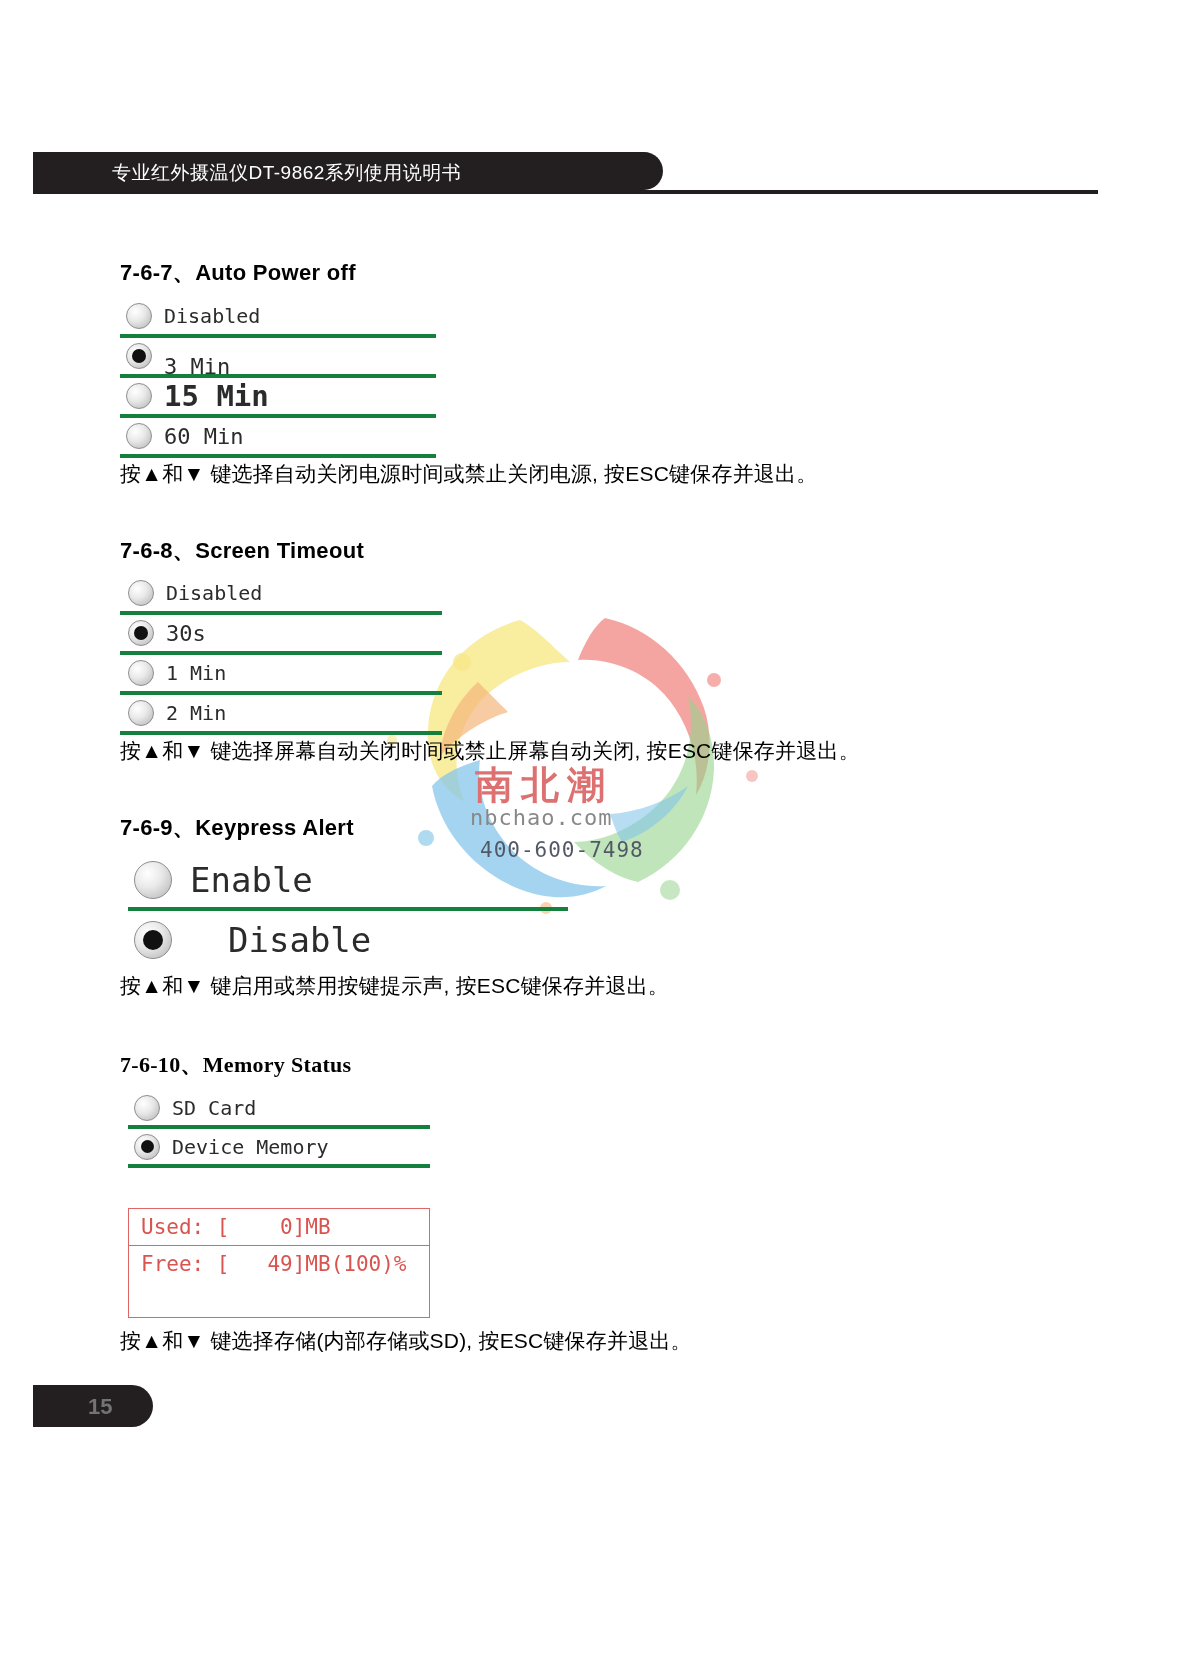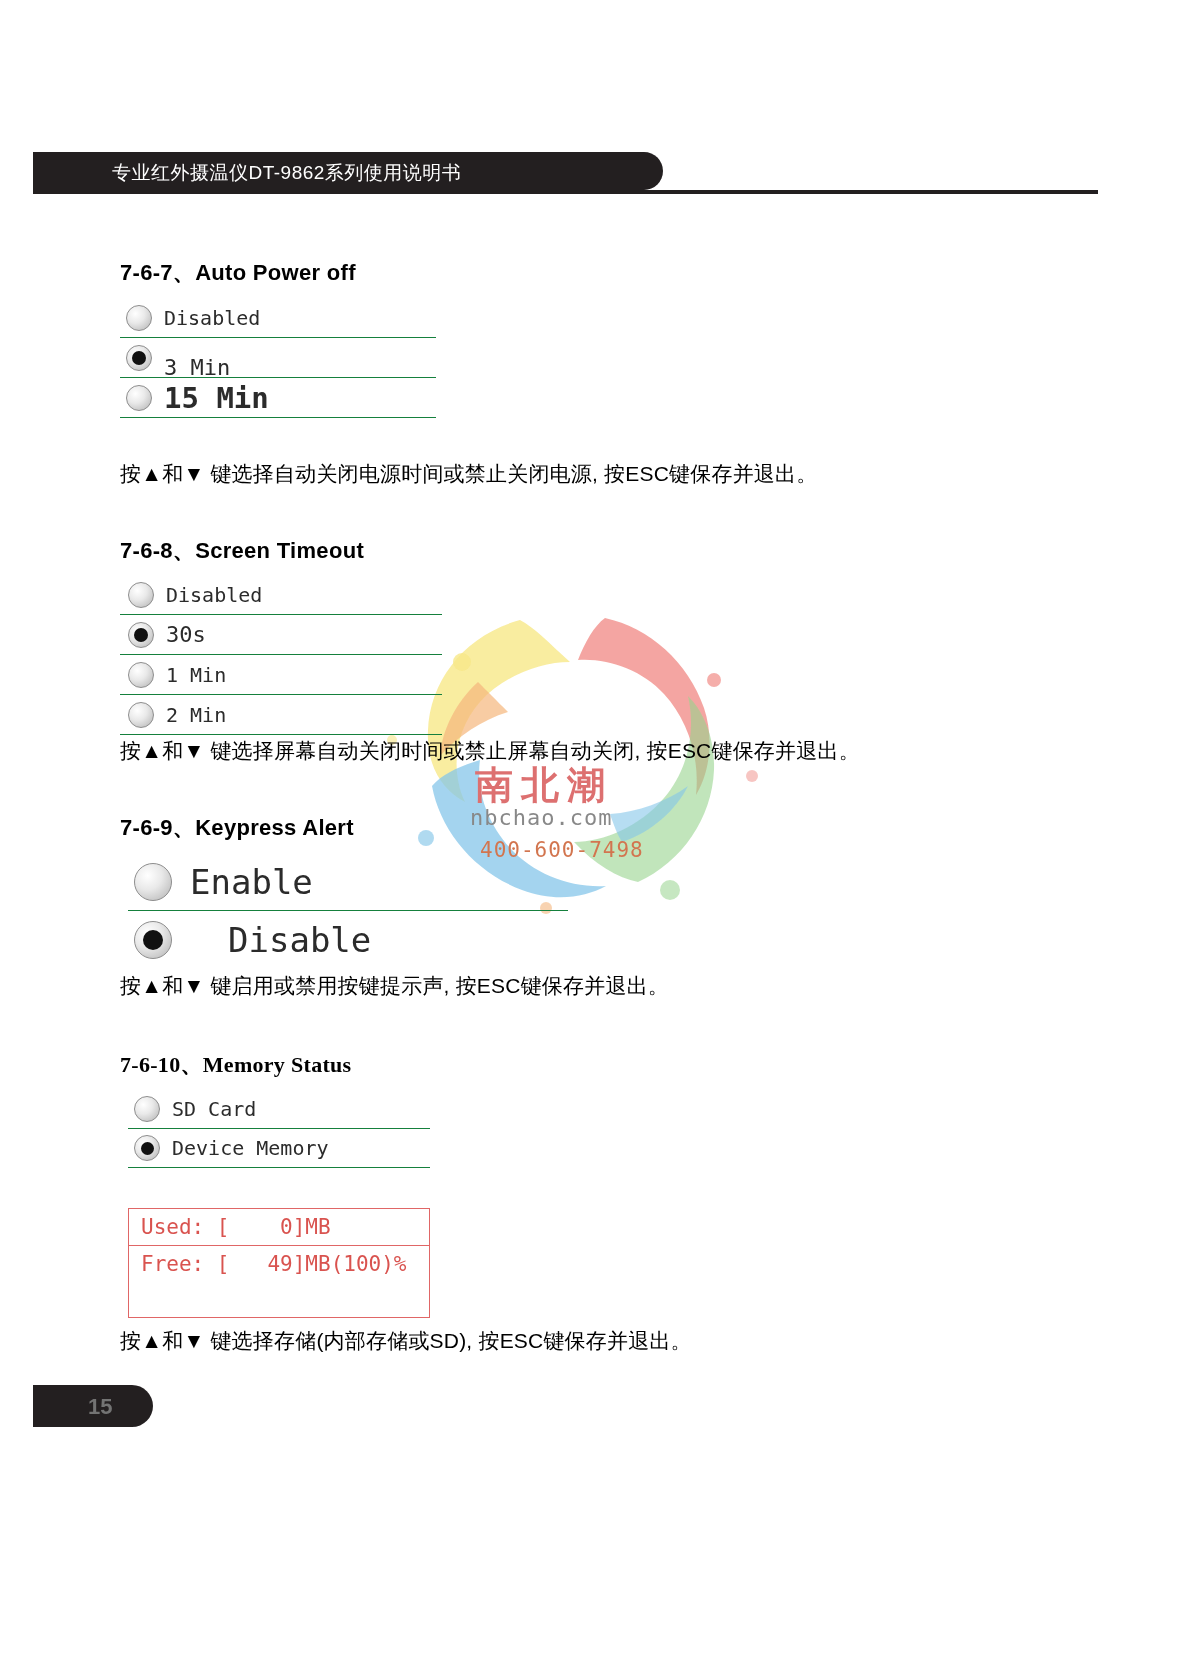--- a/index.html
+++ b/index.html
@@ -79,40 +79,40 @@
     font-size: 22px;
     color: #5b5b5b;
     letter-spacing: 1px;
     font-family: "DejaVu Sans Mono", monospace;
   }
   .wm-text3 {
     position: absolute;
     left: 110px;
     top: 248px;
     font-size: 21px;
-    color: #c2410c;
+    color: #0f172a;
     letter-spacing: 1px;
     font-family: "DejaVu Sans Mono", monospace;
   }
 
   
   .section-title {
     position: absolute;
     font-size: 22px;
     font-weight: bold;
     letter-spacing: 0.3px;
     white-space: nowrap;
   }
   .lcd {
     position: absolute;
   }
   .lcd-row {
     display: flex;
     align-items: center;
-    border-bottom: 1px solid #15803d;
+    border-bottom: 4px solid #15803d;
     box-sizing: border-box;
   }
   .radio {
     border-radius: 50%;
     background: radial-gradient(circle at 35% 32%, #ffffff 0%, #e9e9e9 42%, #c9c9c9 75%, #a8a8a8 100%);
     border: 1px solid #8d8d8d;
     box-sizing: border-box;
     flex: none;
     display: flex;
     align-items: center;
@@ -220,20 +220,26 @@
         <span class="dot" style="width:14px;height:14px;"></span>
       </span>
     <span class="lcd-label" style="font-size:22px;margin-top:20px;">3 Min</span>
   </div>
   <div class="lcd-row" style="height:40px;">
     <span class="radio" style="width:26px;height:26px;margin:0 12px 0 6px;">
         <span class="dot" style="width:0;height:0;"></span>
       </span>
     <span class="lcd-label" style="font-size:29px;font-weight:bold;">15 Min</span>
   </div>
+  <div class="lcd-row" style="height:40px;">
+    <span class="radio" style="width:26px;height:26px;margin:0 12px 0 6px;">
+        <span class="dot" style="width:0;height:0;"></span>
+      </span>
+    <span class="lcd-label" style="font-size:22px;">60 Min</span>
+  </div>
 </div>
 
 <div class="caption" style="left:120px; top:460px;">按▲和▼ 键选择自动关闭电源时间或禁止关闭电源, 按ESC键保存并退出。</div>
 
 <div class="section-title" style="left:120px; top:536px;">7-6-8、Screen Timeout</div>
 
 <div class="lcd" style="left:120px; top:575px; width:322px;">
   <div class="lcd-row" style="height:40px;">
     <span class="radio" style="width:26px;height:26px;margin:0 12px 0 8px;">
         <span class="dot" style="width:0;height:0;"></span>

